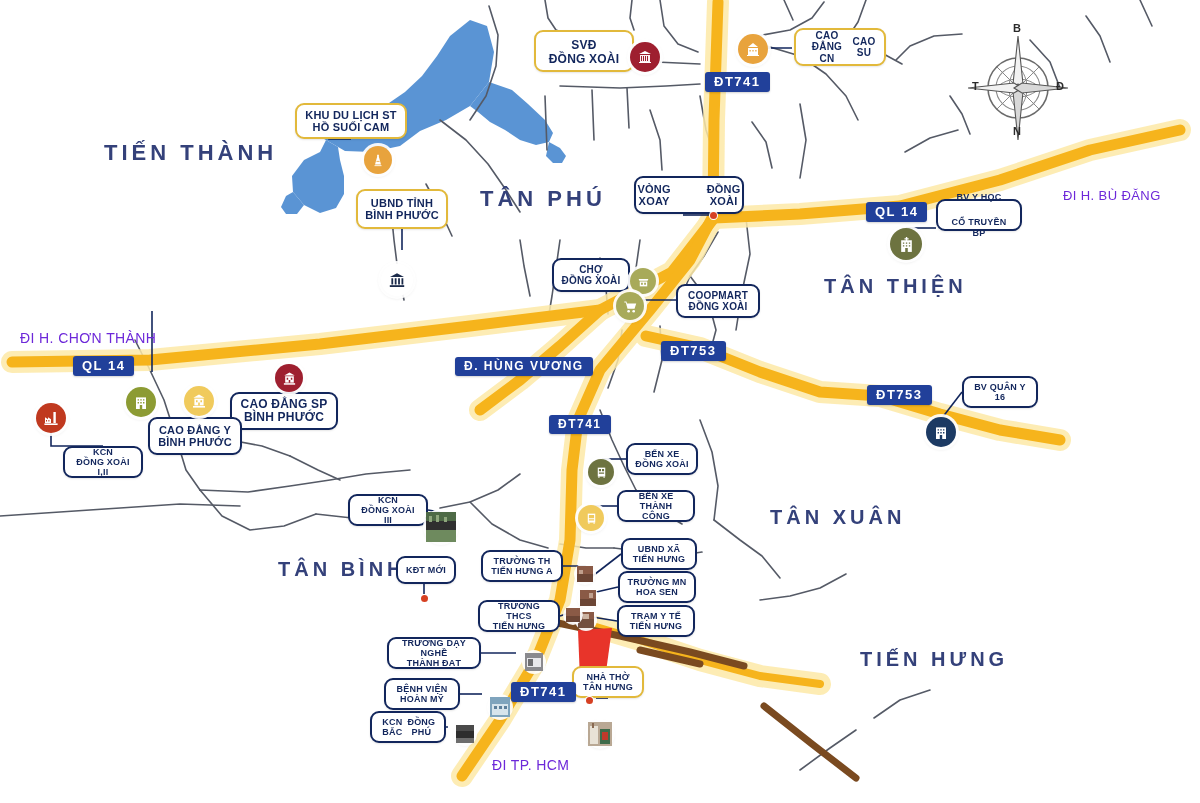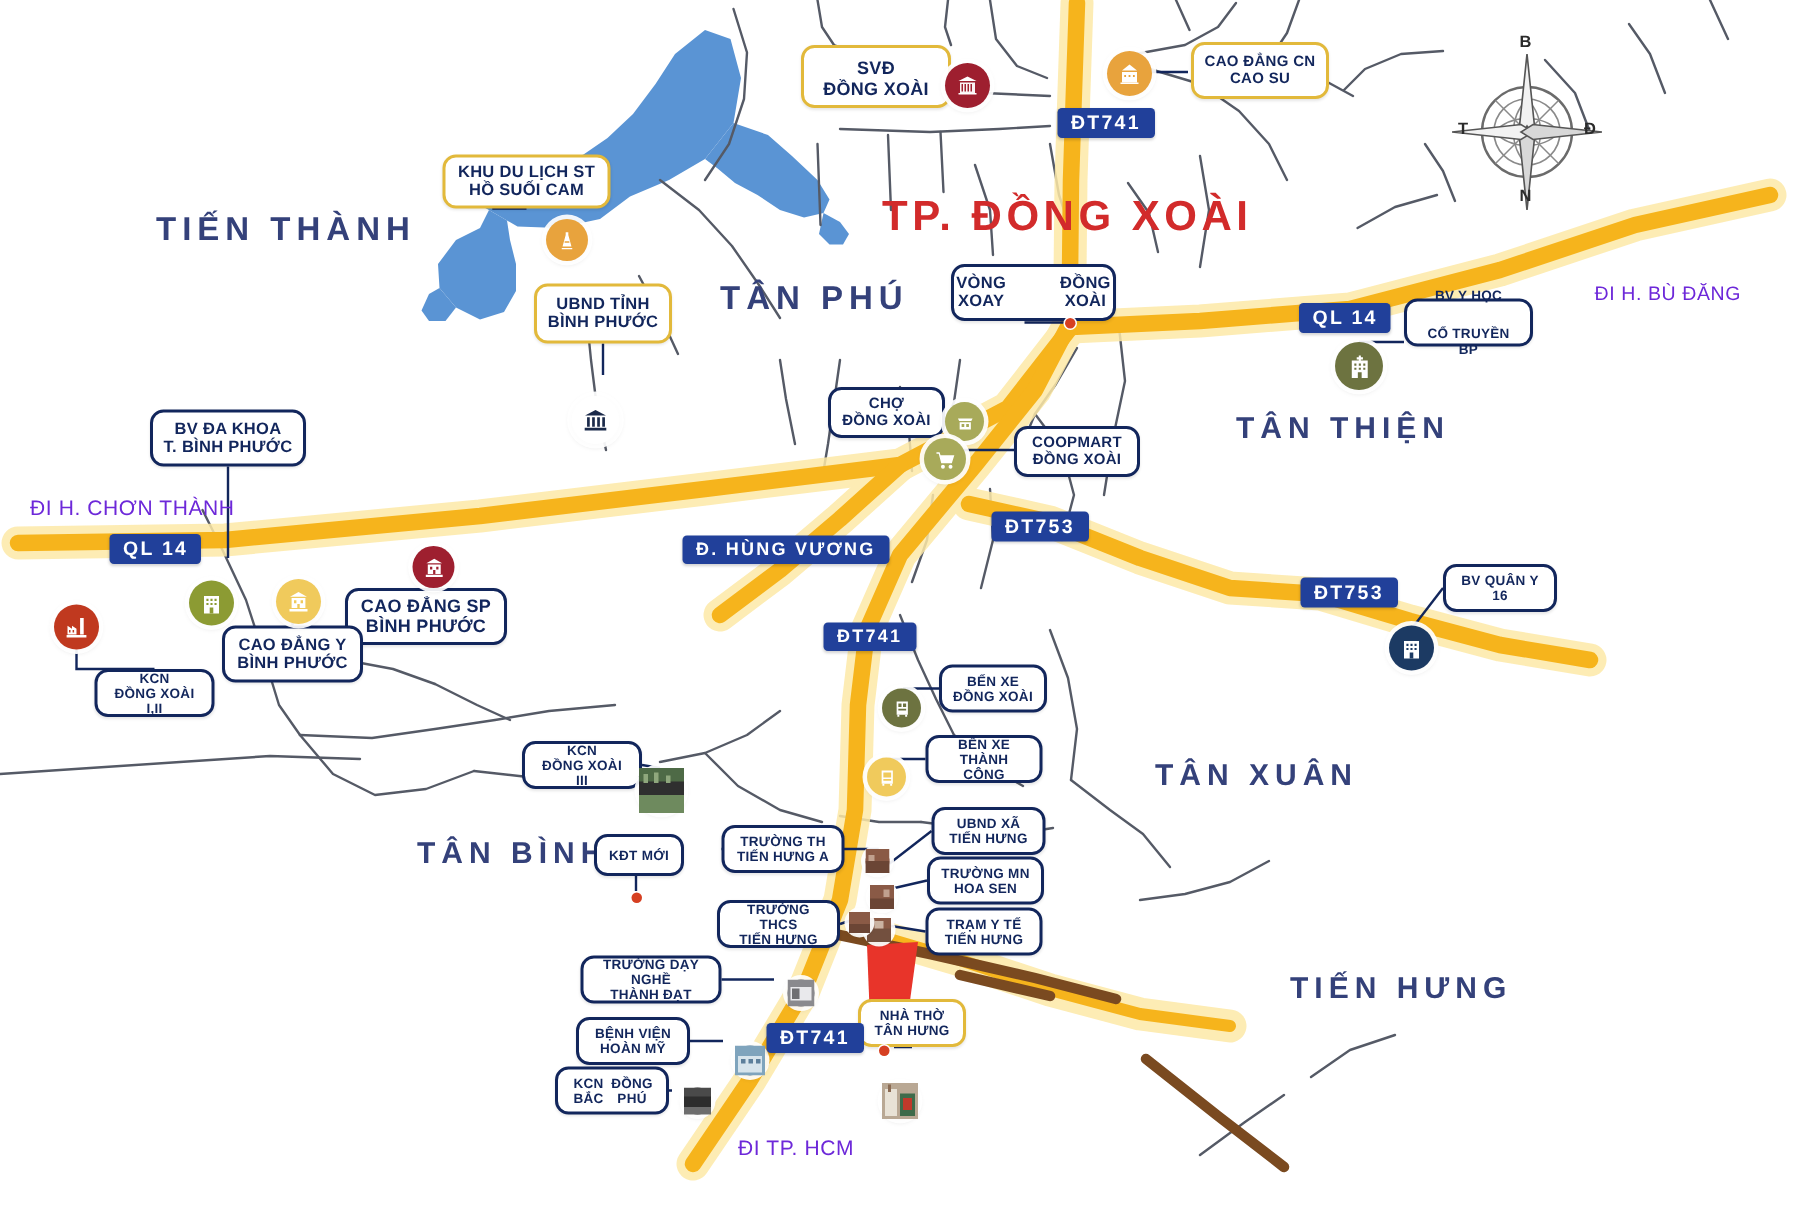--- a/index.html
+++ b/index.html
@@ -248,21 +248,20 @@
   <div class="shield" style="left:549px;top:415px;font-size:12px;">ĐT741</div>
   <div class="shield" style="left:511px;top:682px;font-size:13px;">ĐT741</div>
 
   <div class="region" style="left:104px;top:140px;font-size:22px;">TIẾN THÀNH</div>
   <div class="region" style="left:480px;top:186px;font-size:22px;">TÂN PHÚ</div>
   <div class="region" style="left:824px;top:275px;font-size:20px;">TÂN THIỆN</div>
   <div class="region" style="left:770px;top:506px;font-size:20px;">TÂN XUÂN</div>
   <div class="region" style="left:278px;top:558px;font-size:20px;">TÂN BÌNH</div>
   <div class="region" style="left:860px;top:648px;font-size:20px;">TIẾN HƯNG</div>
 
-  <div class="citytitle" style="left:588px;top:128px;font-size:28px;">TP. ĐỒNG XOÀI</div>
 
   <div class="direction" style="left:20px;top:330px;font-size:14px;">ĐI H. CHƠN THÀNH</div>
   <div class="direction" style="left:1063px;top:188px;font-size:13px;">ĐI H. BÙ ĐĂNG</div>
   <div class="direction" style="left:492px;top:757px;font-size:14px;">ĐI TP. HCM</div>
 
   <div class="poi" style="left:630px;top:42px;width:30px;height:30px;background:#9e1f2f;">
     <svg width="16" height="16" viewBox="0 0 16 16" fill="#fff">
         <path d="M2 13h12v1H2z"></path>
         <path d="M3 6h10v7H3z" opacity=".95"></path>
         <path d="M4 7h1v5H4zM6 7h1v5H6zM8 7h1v5H8zM10 7h1v5h-1z" fill="#9e1f2f"></path>
@@ -433,21 +432,21 @@
     </div>
 
   <div class="dot" style="left:710px;top:212px;"></div>
   <div class="dot" style="left:421px;top:595px;"></div>
   <div class="dot" style="left:586px;top:697px;"></div>
 
   <div class="callout gold" style="left:534px;top:30px;width:100px;height:42px;font-size:12px;display:flex;flex-direction:column;align-items:center;justify-content:flex-end;">
     <span>SVĐ</span>
     <span class="l2">ĐỒNG XOÀI</span>
   </div>
-  <div class="callout gold" style="left:794px;top:28px;width:92px;height:38px;font-size:10px;display:flex;flex-direction:column;align-items:center;justify-content:center;">
+  <div class="callout gold" style="left:794px;top:28px;width:92px;height:38px;font-size:10px;display:flex;flex-direction:row;align-items:center;justify-content:center;">
     <span>CAO ĐẲNG CN</span>
     <span class="l2">CAO SU</span>
   </div>
   <div class="callout gold" style="left:295px;top:103px;width:112px;height:36px;font-size:11px;display:flex;flex-direction:column;align-items:center;justify-content:center;">
     <span>KHU DU LỊCH ST</span>
     <span class="l2">HỒ SUỐI CAM</span>
   </div>
   <div class="callout" style="left:634px;top:176px;width:110px;height:38px;font-size:11px;display:flex;flex-direction:row;align-items:center;justify-content:center;gap:36px;">
     <span>VÒNG XOAY</span>
     <span class="l2">ĐỒNG XOÀI</span>
@@ -456,24 +455,20 @@
     <span>BV Y HỌC</span>
     <span class="l2">CỔ TRUYỀN BP</span>
   </div>
   <div class="callout gold" style="left:356px;top:189px;width:92px;height:40px;font-size:11px;display:flex;flex-direction:column;align-items:center;justify-content:center;">
     <span>UBND TỈNH</span>
     <span class="l2">BÌNH PHƯỚC</span>
   </div>
   <div class="callout" style="left:552px;top:258px;width:78px;height:34px;font-size:10px;display:flex;flex-direction:column;align-items:center;justify-content:center;">
     <span>CHỢ</span>
     <span class="l2">ĐỒNG XOÀI</span>
-  </div>
-  <div class="callout" style="left:100px;top:273px;width:104px;height:38px;font-size:11px;display:flex;flex-direction:column;align-items:center;justify-content:center;">
-    <span>BV ĐA KHOA</span>
-    <span class="l2">T. BÌNH PHƯỚC</span>
   </div>
   <div class="callout" style="left:676px;top:284px;width:84px;height:34px;font-size:10px;display:flex;flex-direction:column;align-items:center;justify-content:center;">
     <span>COOPMART</span>
     <span class="l2">ĐỒNG XOÀI</span>
   </div>
   <div class="callout" style="left:230px;top:392px;width:108px;height:38px;font-size:12px;display:flex;flex-direction:column;align-items:center;justify-content:center;">
     <span>CAO ĐẲNG SP</span>
     <span class="l2">BÌNH PHƯỚC</span>
   </div>
   <div class="callout" style="left:962px;top:376px;width:76px;height:32px;font-size:9px;display:flex;flex-direction:column;align-items:center;justify-content:center;">

